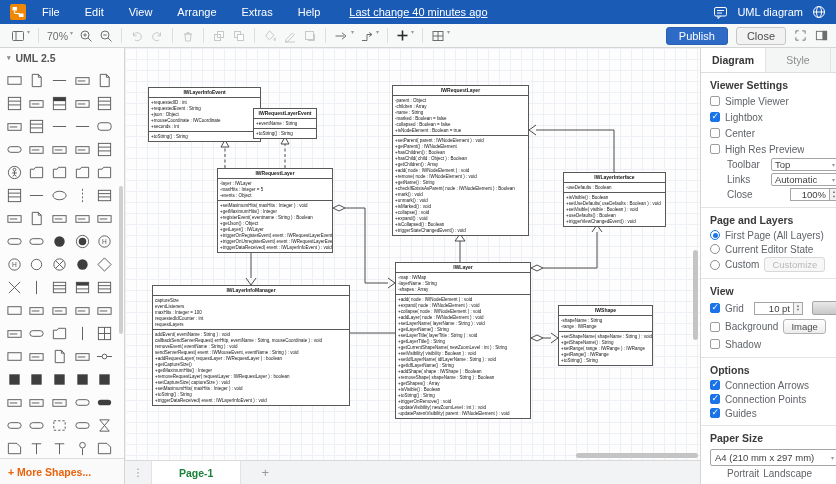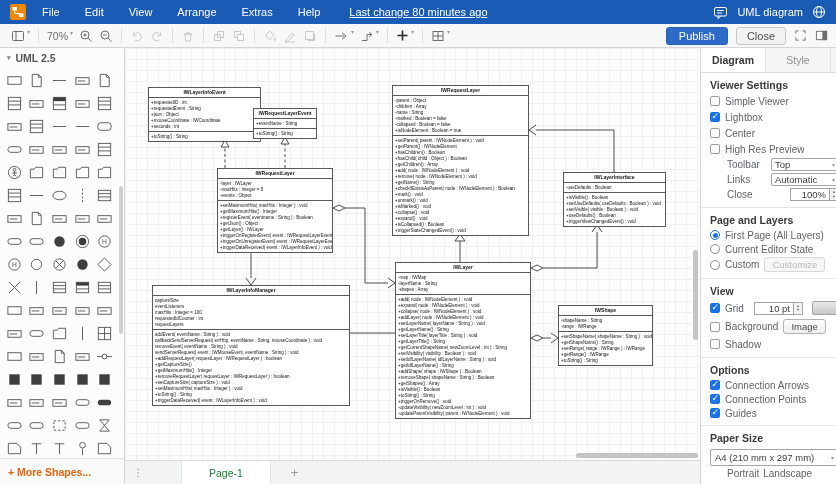--- a/index.html
+++ b/index.html
@@ -55,21 +55,21 @@
   .uml-sec{padding:2px 0 1px;}
   .uml-div{border-top:1px solid #585858;}
   .uml-line{height:6px;line-height:6px;font-size:4.5px;padding:0 2px;white-space:nowrap;overflow:hidden;}
   .hscroll{position:absolute;right:2px;bottom:2px;width:122px;height:5px;background:#c4c4c4;border-radius:3px;}
   .vscroll{position:absolute;right:2px;top:202px;width:5px;height:90px;background:#c4c4c4;border-radius:3px;}
   
   .pagebar{position:absolute;left:125px;top:460px;width:575px;height:24px;background:#f1f3f4;
     border-top:1px solid #d9d9d9;display:flex;align-items:stretch;box-sizing:border-box;}
   .pb-dots{width:26px;display:flex;align-items:center;justify-content:center;color:#8a8a8a;font-size:10px;}
   .pb-tab{background:#fff;display:flex;align-items:center;padding:0 27px;font-size:10.5px;
-    font-weight:normal;color:#1a8038;border-right:1px solid #e3e3e3;border-left:1px solid #e3e3e3;margin-left:30px;}
+    font-weight:bold;color:#1a8038;border-right:1px solid #e3e3e3;border-left:1px solid #e3e3e3;}
   .pb-plus{display:flex;align-items:center;padding:0 20px;color:#9a9a9a;font-size:13px;}
   
   .panel{position:absolute;left:700px;top:48px;width:148px;bottom:0;background:#fff;
     border-left:1px solid #d5d5d5;box-sizing:border-box;overflow:hidden;color:#5f6368;font-size:10px;}
   .tabs{height:24px;display:flex;background:#f4f5f5;border-bottom:1px solid #ddd;}
   .tab{flex:1;display:flex;align-items:center;justify-content:center;font-size:10.5px;color:#8d8d8d;
     border-right:1px solid #e3e3e3;}
   .tab.active{background:#fff;color:#363636;font-weight:bold;}
   .tab-close{width:17px;display:flex;align-items:center;justify-content:center;color:#9a9a9a;font-size:10px;}
   .sec-title{padding:6px 9px 2px;font-size:10.5px;font-weight:bold;color:#3a3a3a;}
@@ -111,21 +111,21 @@
           <rect x="8" y="8.5" width="4.5" height="3.5" fill="#fff"></rect>
           <path d="M3.7 5.5 v3 h4.3 v2" stroke="#fff" fill="none"></path>
         </svg>
     </span>
     <span class="mi">File</span>
     <span class="mi">Edit</span>
     <span class="mi">View</span>
     <span class="mi">Arrange</span>
     <span class="mi">Extras</span>
     <span class="mi">Help</span>
-    <span class="lastchange">Last change 80 minutes ago</span>
+    <span class="lastchange">Last change 40 minutes ago</span>
     <span class="mb-right">
       <span class="mb-ic">
         <svg width="15" height="15" viewBox="0 0 15 15" stroke="#fff" fill="none">
             <rect x="1.5" y="2.5" width="12" height="8.5" rx="1.5"></rect>
             <path d="M5 11 v2.6 l2.8 -2.6"></path>
             <line x1="4" y1="5.5" x2="11" y2="5.5"></line>
             <line x1="4" y1="8" x2="9" y2="8"></line>
           </svg>
       </span>
       <span>UML diagram</span>

